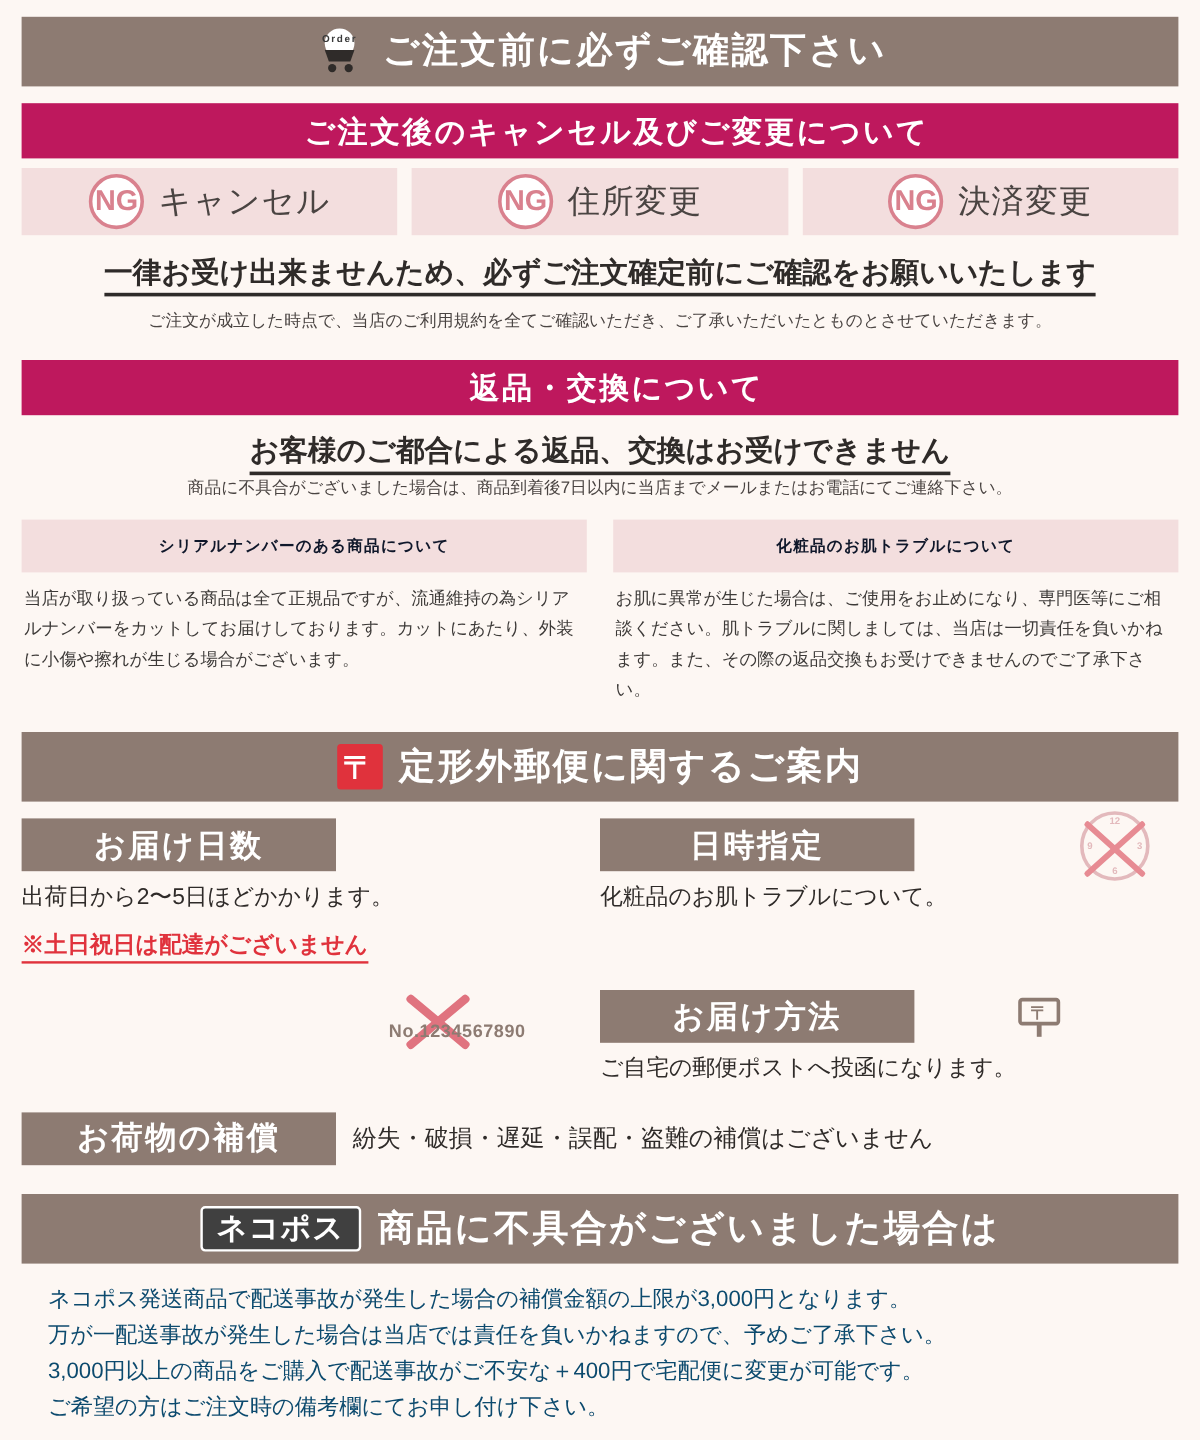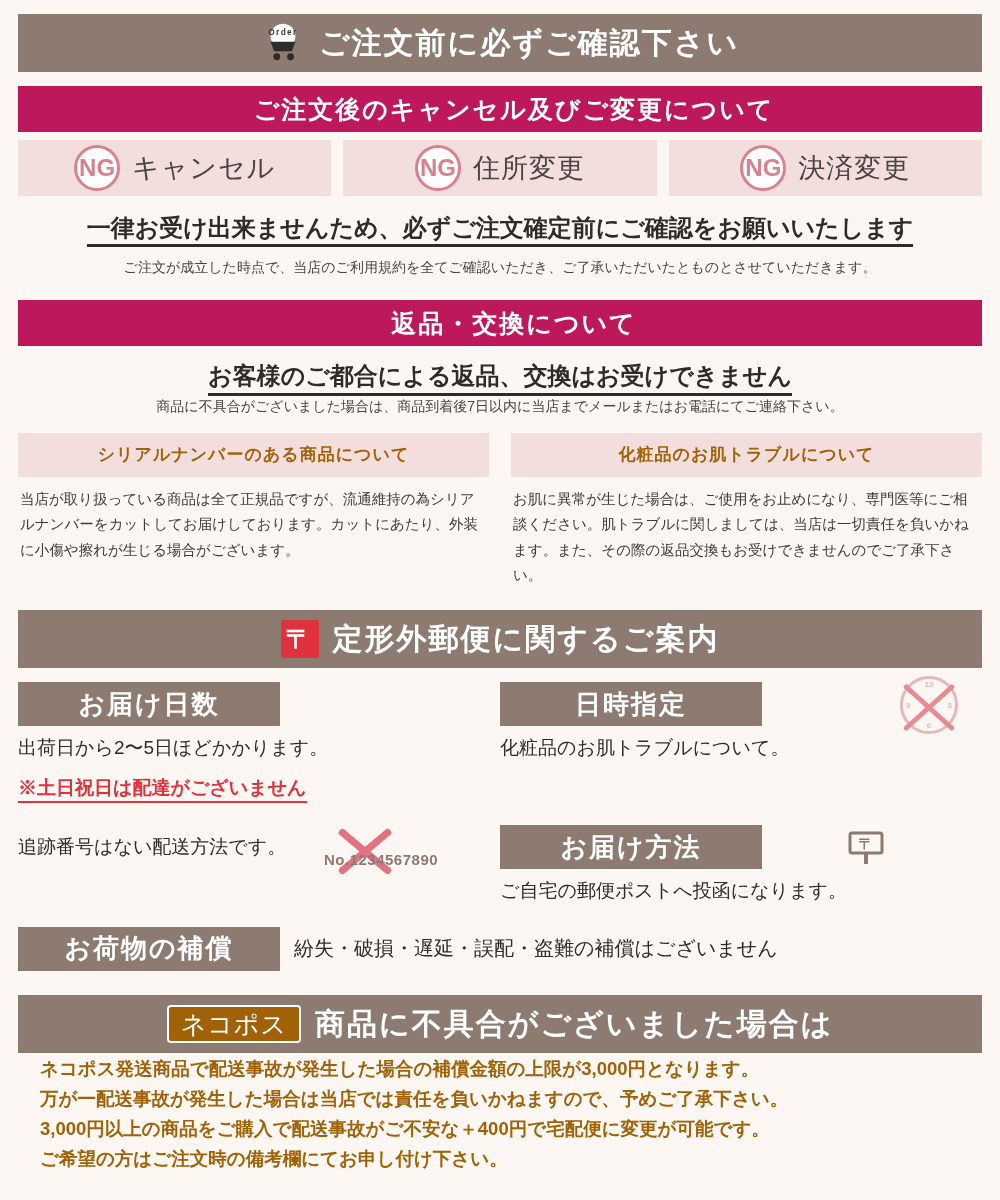--- a/index.html
+++ b/index.html
@@ -81,22 +81,22 @@
     font-size: 14px;
     color: #4a4442;
     line-height: 1.5;
   }
 
   
   .two-col { display: flex; gap: 22px; margin-top: 16px; }
   .col { flex: 1; }
   .col-head {
     background: #f3dede;
-    color: #a16207;
-    font-size: 17px;
+    color: #0f172a;
+    font-size: 13px;
     font-weight: bold;
     height: 44px;
     display: flex; align-items: center; justify-content: center;
     letter-spacing: 1px;
   }
   .col-body {
     font-size: 14.5px;
     line-height: 1.75;
     color: #3d3a38;
     padding: 10px 2px 0 2px;
@@ -189,36 +189,35 @@
     display: flex; align-items: center; justify-content: center;
     font-size: 26px; font-weight: bold;
     border-radius: 3px;
   }
 
   
   .cart-icon { width: 44px; height: 44px; }
 
   
   .neko {
-    background: #a16207;
+    background: #404040;
     color: #ffffff;
     font-size: 25px;
-    font-weight: normal;
+    font-weight: bold;
     padding: 2px 12px;
     border-radius: 4px;
     letter-spacing: 1px;
     line-height: 1.2;
     border: 2px solid #ffffff;
   }
   .neko-body {
     font-size: 18.5px;
     line-height: 1.62;
-    color: #a16207;
-    padding: 1px 22px 0 22px;
-    font-weight: bold;
+    color: #0c4a6e;
+    padding: 14px 22px 0 22px;
   }
 </style>
 </head>
 <body>
 
 <div class="page">
 
   <div class="bar-brown" style="margin-top:14px;">
     <span class="cart-icon">
       <svg viewBox="0 0 64 64" width="44" height="44">
@@ -305,21 +304,20 @@
         <div class="cell-text">化粧品のお肌トラブルについて。</div>
       </div>
     </div>
 
     <div class="grid-row" style="margin-top:22px;">
       <div class="grid-cell">
         <div class="bigx-wrap">
           <div class="bigx"></div>
           <div class="bigx-label">No.1234567890</div>
         </div>
-        <div class="cell-text">追跡番号はない配送方法です。</div>
       </div>
       <div class="grid-cell">
         <div class="tag">お届け方法</div>
         <span class="post-icon">
           <svg viewBox="0 0 40 40" width="40" height="40">
             <rect x="4" y="6" width="32" height="20" rx="2" fill="none" stroke="#8d7b72" stroke-width="3"></rect>
             <text x="20" y="22" font-size="15" font-weight="bold" fill="#8d7b72" text-anchor="middle" font-family="Liberation Sans, sans-serif">〒</text>
             <rect x="18" y="26" width="4" height="11" fill="#8d7b72"></rect>
           </svg>
         </span>

